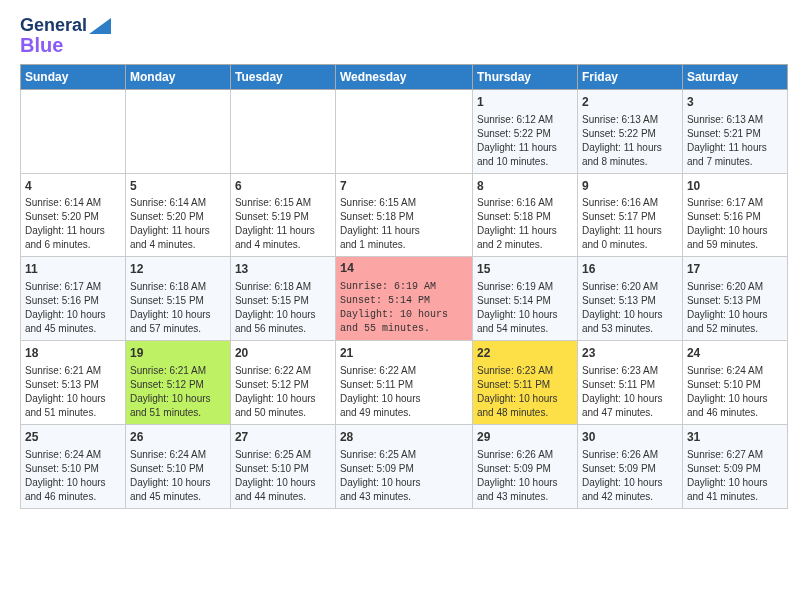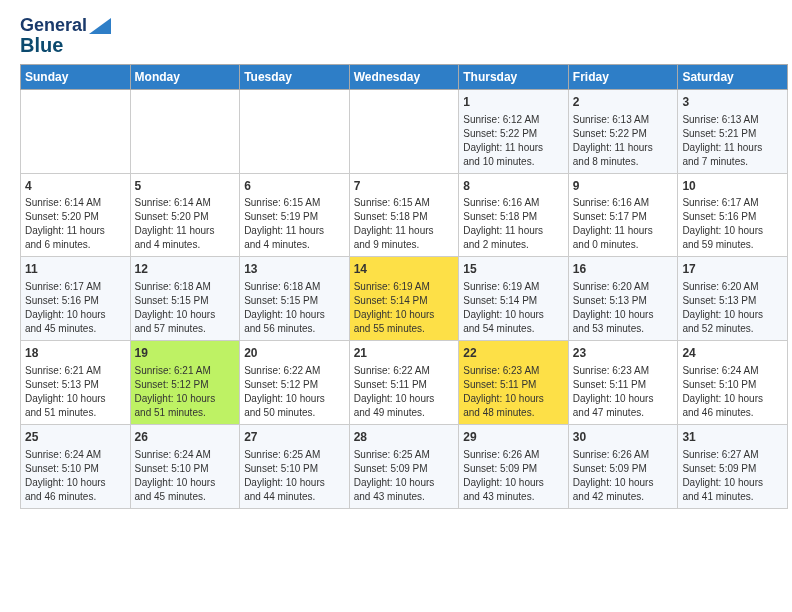--- a/index.html
+++ b/index.html
@@ -92,21 +92,21 @@
 
 <div class="page">
   <div class="header">
     <div class="logo">
       <div style="display:flex;align-items:center;">
         <span class="logo-text" style="color:#1a3a6b;">General</span>
         <svg width="22" height="16" viewBox="0 0 22 16" style="margin-left:2px;vertical-align:middle;">
           <polygon points="0,16 22,0 22,16" fill="#2e7ec7"></polygon>
         </svg>
       </div>
-      <span class="logo-text logo-blue" style="color:#0c4a6e;font-size:20px;font-weight:bold;margin-top:-2px;">Blue</span>
+      <span class="logo-text logo-blue" style="color:#8b5cf6;font-size:20px;font-weight:bold;margin-top:-2px;">Blue</span>
     </div>
     <div class="title-block">
       <div class="main-title"></div>
       <div class="subtitle"></div>
     </div>
   </div>
 
   <table>
     <thead>
       <tr>
@@ -167,21 +167,21 @@
             <div>Sunrise: 6:15 AM</div>
             <div>Sunset: 5:19 PM</div>
             <div>Daylight: 11 hours</div>
             <div>and 4 minutes.</div>
           </td>
           <td style="background: rgb(255, 255, 255);">
             <span class="day-num">7</span>
             <div>Sunrise: 6:15 AM</div>
             <div>Sunset: 5:18 PM</div>
             <div>Daylight: 11 hours</div>
-            <div>and 9 minutes.</div>
+            <div>and 1 minutes.</div>
           </td>
           <td style="background: rgb(255, 255, 255);">
             <span class="day-num">8</span>
             <div>Sunrise: 6:16 AM</div>
             <div>Sunset: 5:18 PM</div>
             <div>Daylight: 11 hours</div>
             <div>and 2 minutes.</div>
           </td>
           <td style="background: rgb(255, 255, 255);">
             <span class="day-num">9</span>
@@ -213,21 +213,21 @@
             <div>Daylight: 10 hours</div>
             <div>and 57 minutes.</div>
           </td>
           <td style="background: rgb(245, 248, 252);">
             <span class="day-num">13</span>
             <div>Sunrise: 6:18 AM</div>
             <div>Sunset: 5:15 PM</div>
             <div>Daylight: 10 hours</div>
             <div>and 56 minutes.</div>
           </td>
-          <td style="background: #fde047;">
+          <td style="background: #fca5a5; font-family: Liberation Mono, monospace;">
             <span class="day-num">14</span>
             <div>Sunrise: 6:19 AM</div>
             <div>Sunset: 5:14 PM</div>
             <div>Daylight: 10 hours</div>
             <div>and 55 minutes.</div>
           </td>
           <td style="background: rgb(245, 248, 252);">
             <span class="day-num">15</span>
             <div>Sunrise: 6:19 AM</div>
             <div>Sunset: 5:14 PM</div>

